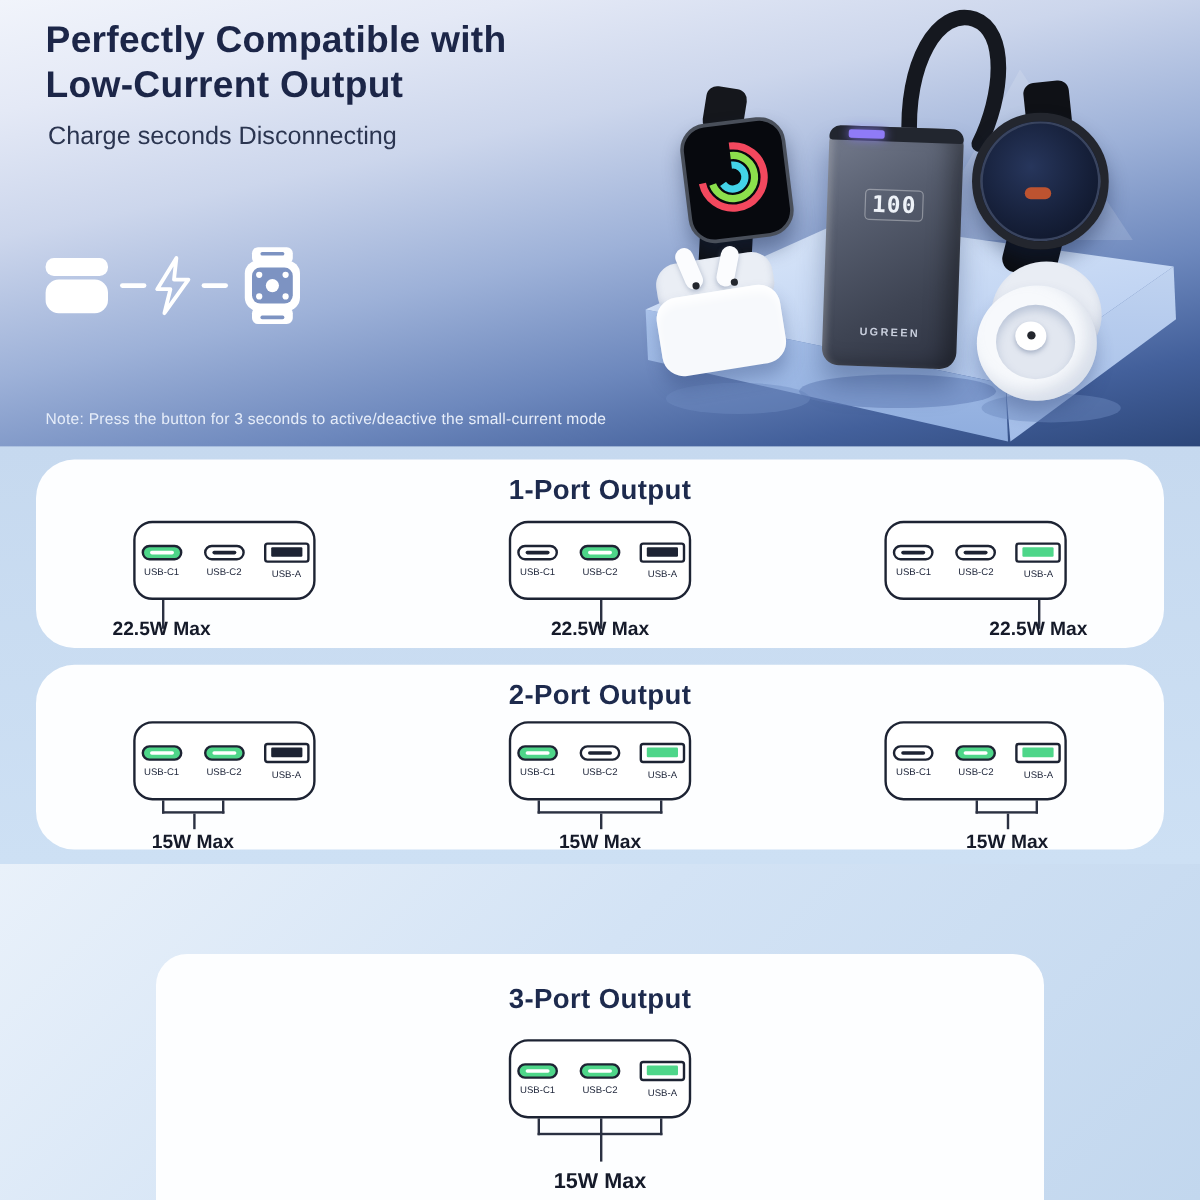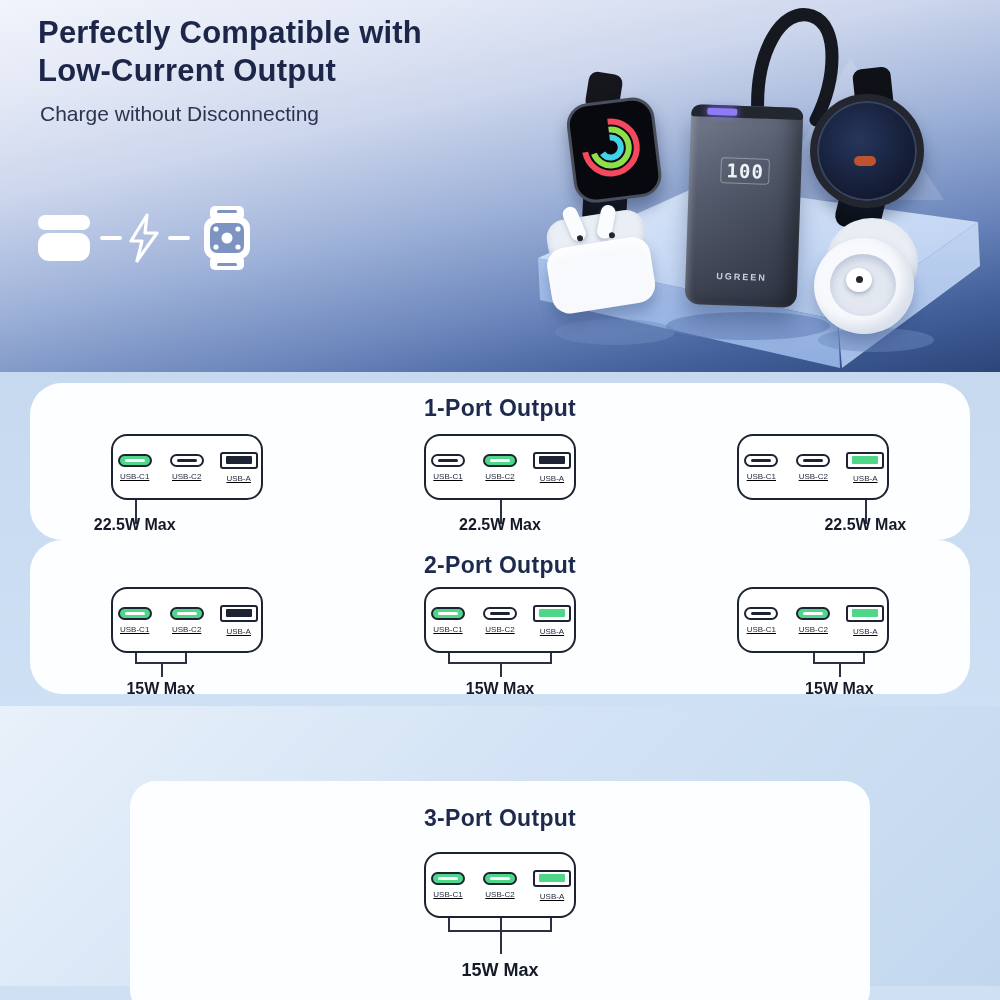--- a/index.html
+++ b/index.html
@@ -55,24 +55,24 @@
   .rb-lid{position:absolute;left:14px;top:-6px;width:92px;height:88px;border-radius:50%;background:#e9edf4;box-shadow:inset 0 -6px 8px rgba(150,165,195,.4);}
   .rb-base{position:absolute;left:2px;top:14px;width:100px;height:96px;border-radius:50%;background:#f7f9fc;box-shadow:0 10px 14px rgba(40,60,110,.3), inset -8px -8px 12px rgba(160,175,200,.35);}
   .rb-inner{position:absolute;left:18px;top:30px;width:66px;height:62px;border-radius:50%;background:#e2e7f0;box-shadow:inset 0 4px 8px rgba(120,140,175,.4);}
   .rb-bud{position:absolute;left:34px;top:44px;width:26px;height:24px;border-radius:50%;background:#ffffff;box-shadow:0 2px 4px rgba(120,135,165,.6);}
   .rb-buddot{position:absolute;left:44px;top:52px;width:7px;height:7px;border-radius:50%;background:#23262d;}
 
   
   .mid{background:linear-gradient(180deg,#c6d9ef 0%,#cde0f4 100%);padding:11px 30px 12px 30px;}
   .card{background:#fdfeff;border-radius:32px;}
   .card-1,.card-2{height:157px;}
-  .card-2{height:154px;}
+  .card-2{height:154px;margin-top:14px;}
   .card-title{padding-top:12px;text-align:center;font-size:23px;font-weight:700;color:#1d2a4d;letter-spacing:.3px;}
   .diag-row{display:flex;margin-top:12px;}
-  .diagram{flex:1;position:relative;text-decoration:underline;}
+  .diagram{flex:1;position:relative;}
 
   .device-box{width:152px;height:66px;box-sizing:border-box;background:#fff;border:2.5px solid #1d2333;border-radius:16px;
     display:flex;align-items:center;justify-content:center;gap:8px;margin:0 auto;}
   .port-col{width:44px;display:flex;flex-direction:column;align-items:center;gap:5px;}
   .pc{display:block;width:34px;height:13px;box-sizing:border-box;border:2px solid #1d2333;border-radius:7px;background:#fff;position:relative;}
   .pc .bar{display:block;position:absolute;left:5px;right:5px;top:50%;margin-top:-1.5px;height:3px;border-radius:2px;background:#1d2333;}
   .pc.on{background:#4ed689;}
   .pc.on .bar{background:#fff;}
   .pa{display:flex;width:38px;height:17px;box-sizing:border-box;border:2px solid #1d2333;border-radius:3px;background:#fff;align-items:center;justify-content:center;}
   .pa .slab{display:block;width:26px;height:8px;background:#1d2333;border-radius:1px;}
@@ -109,21 +109,21 @@
 </head>
 <body>
 
 <div id="stage">
 
   <div class="hero">
     <div class="hero-title">
       <div>Perfectly Compatible with</div>
       <div>Low-Current Output</div>
     </div>
-    <div class="hero-sub">Charge without Disconnecting</div>
+    <div class="hero-sub">Charge seconds Disconnecting</div>
 
     <div class="icon-chain">
       <svg width="225" height="72" viewBox="0 0 225 72">
         <g>
           <rect x="4" y="13" width="52" height="15" rx="7" fill="#ffffff"></rect>
           <rect x="4" y="31" width="52" height="28" rx="11" fill="#ffffff"></rect>
         </g>
         <rect x="66" y="34" width="22" height="4" rx="2" fill="#ffffff"></rect>
         <path d="M113 13 L97 39 L108 39 L103 59 L123 31 L111 31 Z" fill="none" stroke="#ffffff" stroke-width="3.2" stroke-linejoin="round"></path>
         <rect x="134" y="34" width="22" height="4" rx="2" fill="#ffffff"></rect>
@@ -136,20 +136,21 @@
           <circle cx="182" cy="27" r="2.6" fill="#ffffff"></circle>
           <circle cx="204" cy="27" r="2.6" fill="#ffffff"></circle>
           <circle cx="182" cy="45" r="2.6" fill="#ffffff"></circle>
           <circle cx="204" cy="45" r="2.6" fill="#ffffff"></circle>
           <rect x="176" y="54" width="34" height="14" rx="5" fill="#ffffff"></rect>
           <rect x="183" y="61" width="20" height="3" rx="1.5" fill="#7d93c2"></rect>
         </g>
       </svg>
     </div>
 
+    <div class="hero-note">Note: Press the button for 3 seconds to active/deactive the small-current mode</div>
 
     <div class="photo">
       <svg width="480" height="372" viewBox="0 0 480 372">
         <defs>
           <linearGradient id="gTop" x1="0" y1="0" x2="0.6" y2="1">
             <stop offset="0" stop-color="#dde9fa"></stop>
               <stop offset="1" stop-color="#b7cdf0"></stop>
           </linearGradient>
           <linearGradient id="gFrontL" x1="0" y1="0" x2="0" y2="1">
             <stop offset="0" stop-color="#a9c2ea"></stop>

